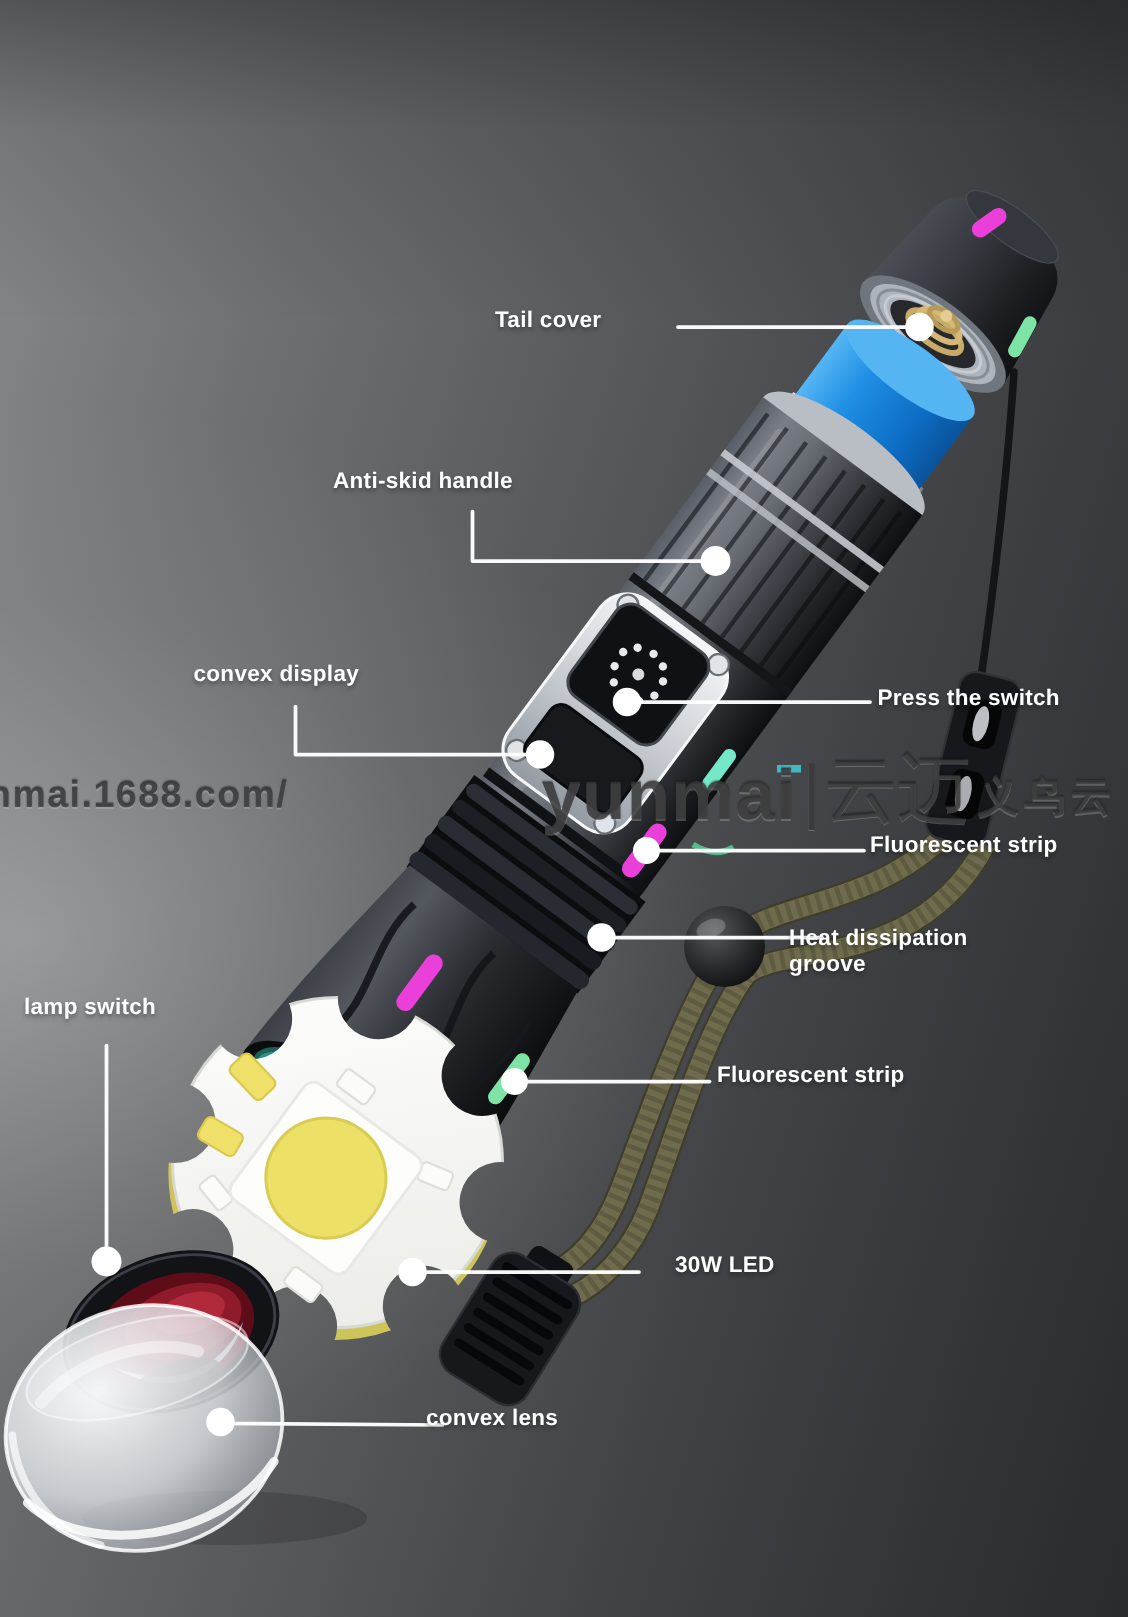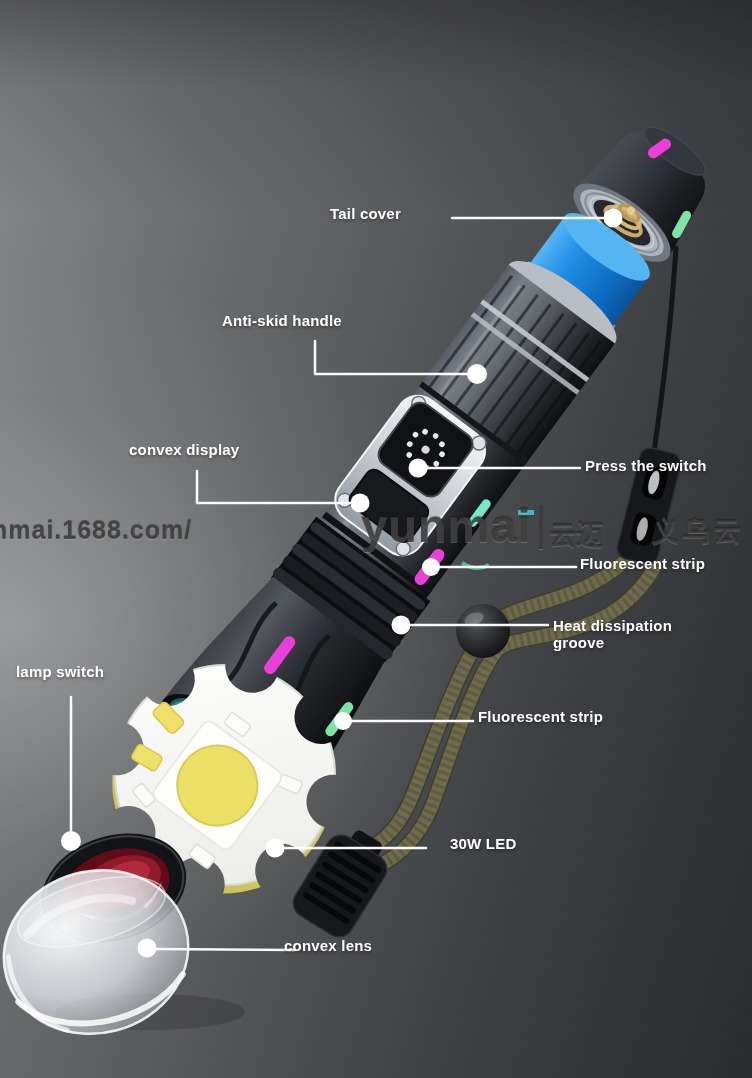--- a/index.html
+++ b/index.html
@@ -22,21 +22,21 @@
   }
   .lbl.wrap{white-space:normal;width:172px;}
   .art,.callouts{position:absolute;left:0;top:0;width:752px;height:1078px;}
   .wm{position:absolute;color:rgba(56,56,58,.8);
       text-shadow:0 1px 0 rgba(205,205,205,.28), 0 -1px 1px rgba(18,18,18,.45);}
   .wm-left{left:-8px;top:516px;font-size:25px;font-weight:700;letter-spacing:1px;}
   .wm-right{left:652px;top:513px;font-size:27px;font-weight:700;letter-spacing:4px;white-space:nowrap;}
   .wm-center{left:318px;top:502px;display:flex;align-items:flex-end;gap:7px;margin-left:43px;}
   .wm-brand{font-size:47px;font-weight:700;letter-spacing:1px;line-height:1;}
   .wm-bar{width:4px;height:44px;background:rgba(56,56,58,.75);box-shadow:0 1px 0 rgba(205,205,205,.28);}
-  .wm-cn{font-size:27px;font-weight:700;line-height:1.05;}
+  .wm-cn{font-size:49px;font-weight:400;line-height:1.05;}
 </style>
 </head>
 <body>
 
 <div class="stage">
 
   <svg class="art" viewBox="0 0 752 1078">
     <defs>
       <linearGradient id="gBody" x1="0" y1="0" x2="1" y2="0">
         <stop offset="0" stop-color="#595e66"></stop>
@@ -328,19 +328,19 @@
       <circle cx="275" cy="848" r="9.5"></circle>
       <circle cx="147" cy="948" r="9.5"></circle>
     </g>
   </svg>
 
   <div class="lbl" style="left:330px;top:205px">Tail cover</div>
   <div class="lbl" style="left:222px;top:312px">Anti-skid handle</div>
   <div class="lbl" style="left:129px;top:441px">convex display</div>
   <div class="lbl" style="left:585px;top:457px">Press the switch</div>
   <div class="lbl" style="left:580px;top:555px">Fluorescent strip</div>
-  <div class="lbl wrap" style="left:553px;top:617px">Heat dissipation groove</div>
+  <div class="lbl wrap" style="left:526px;top:617px">Heat dissipation groove</div>
   <div class="lbl" style="left:478px;top:708px">Fluorescent strip</div>
   <div class="lbl" style="left:16px;top:663px">lamp switch</div>
   <div class="lbl" style="left:450px;top:835px">30W LED</div>
   <div class="lbl" style="left:284px;top:937px">convex lens</div>
 
 </div>
 
 </body></html>

